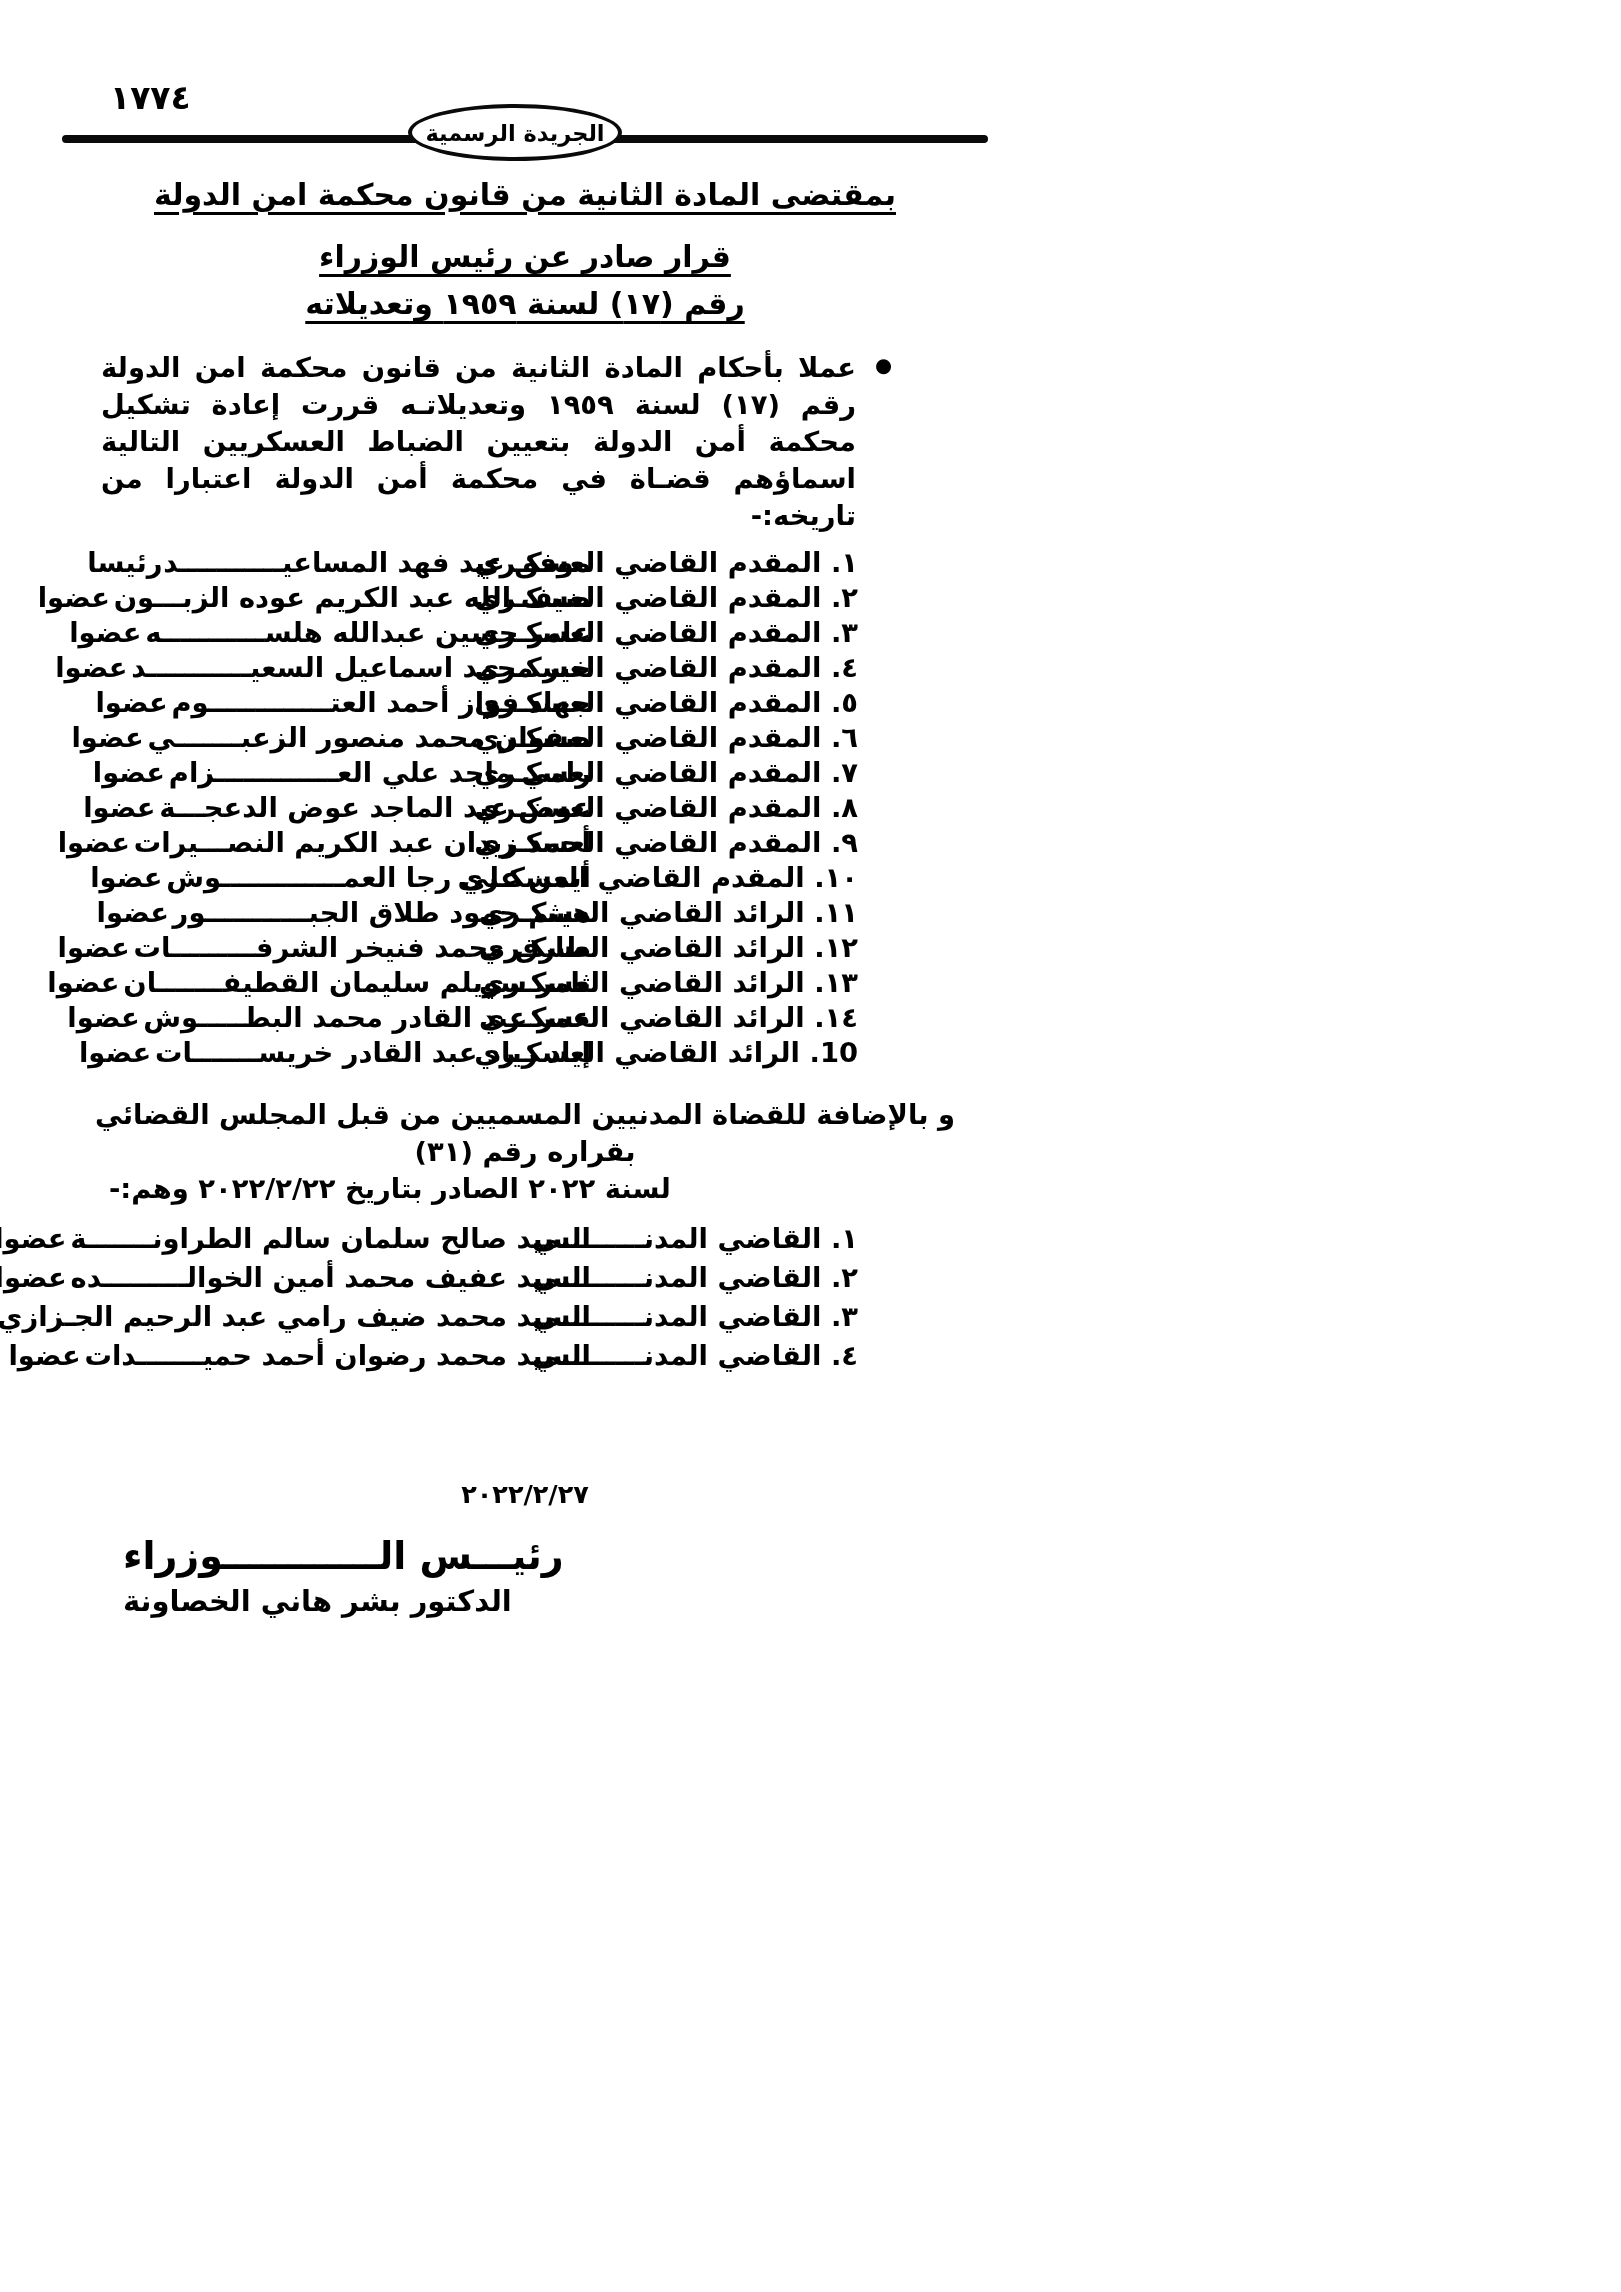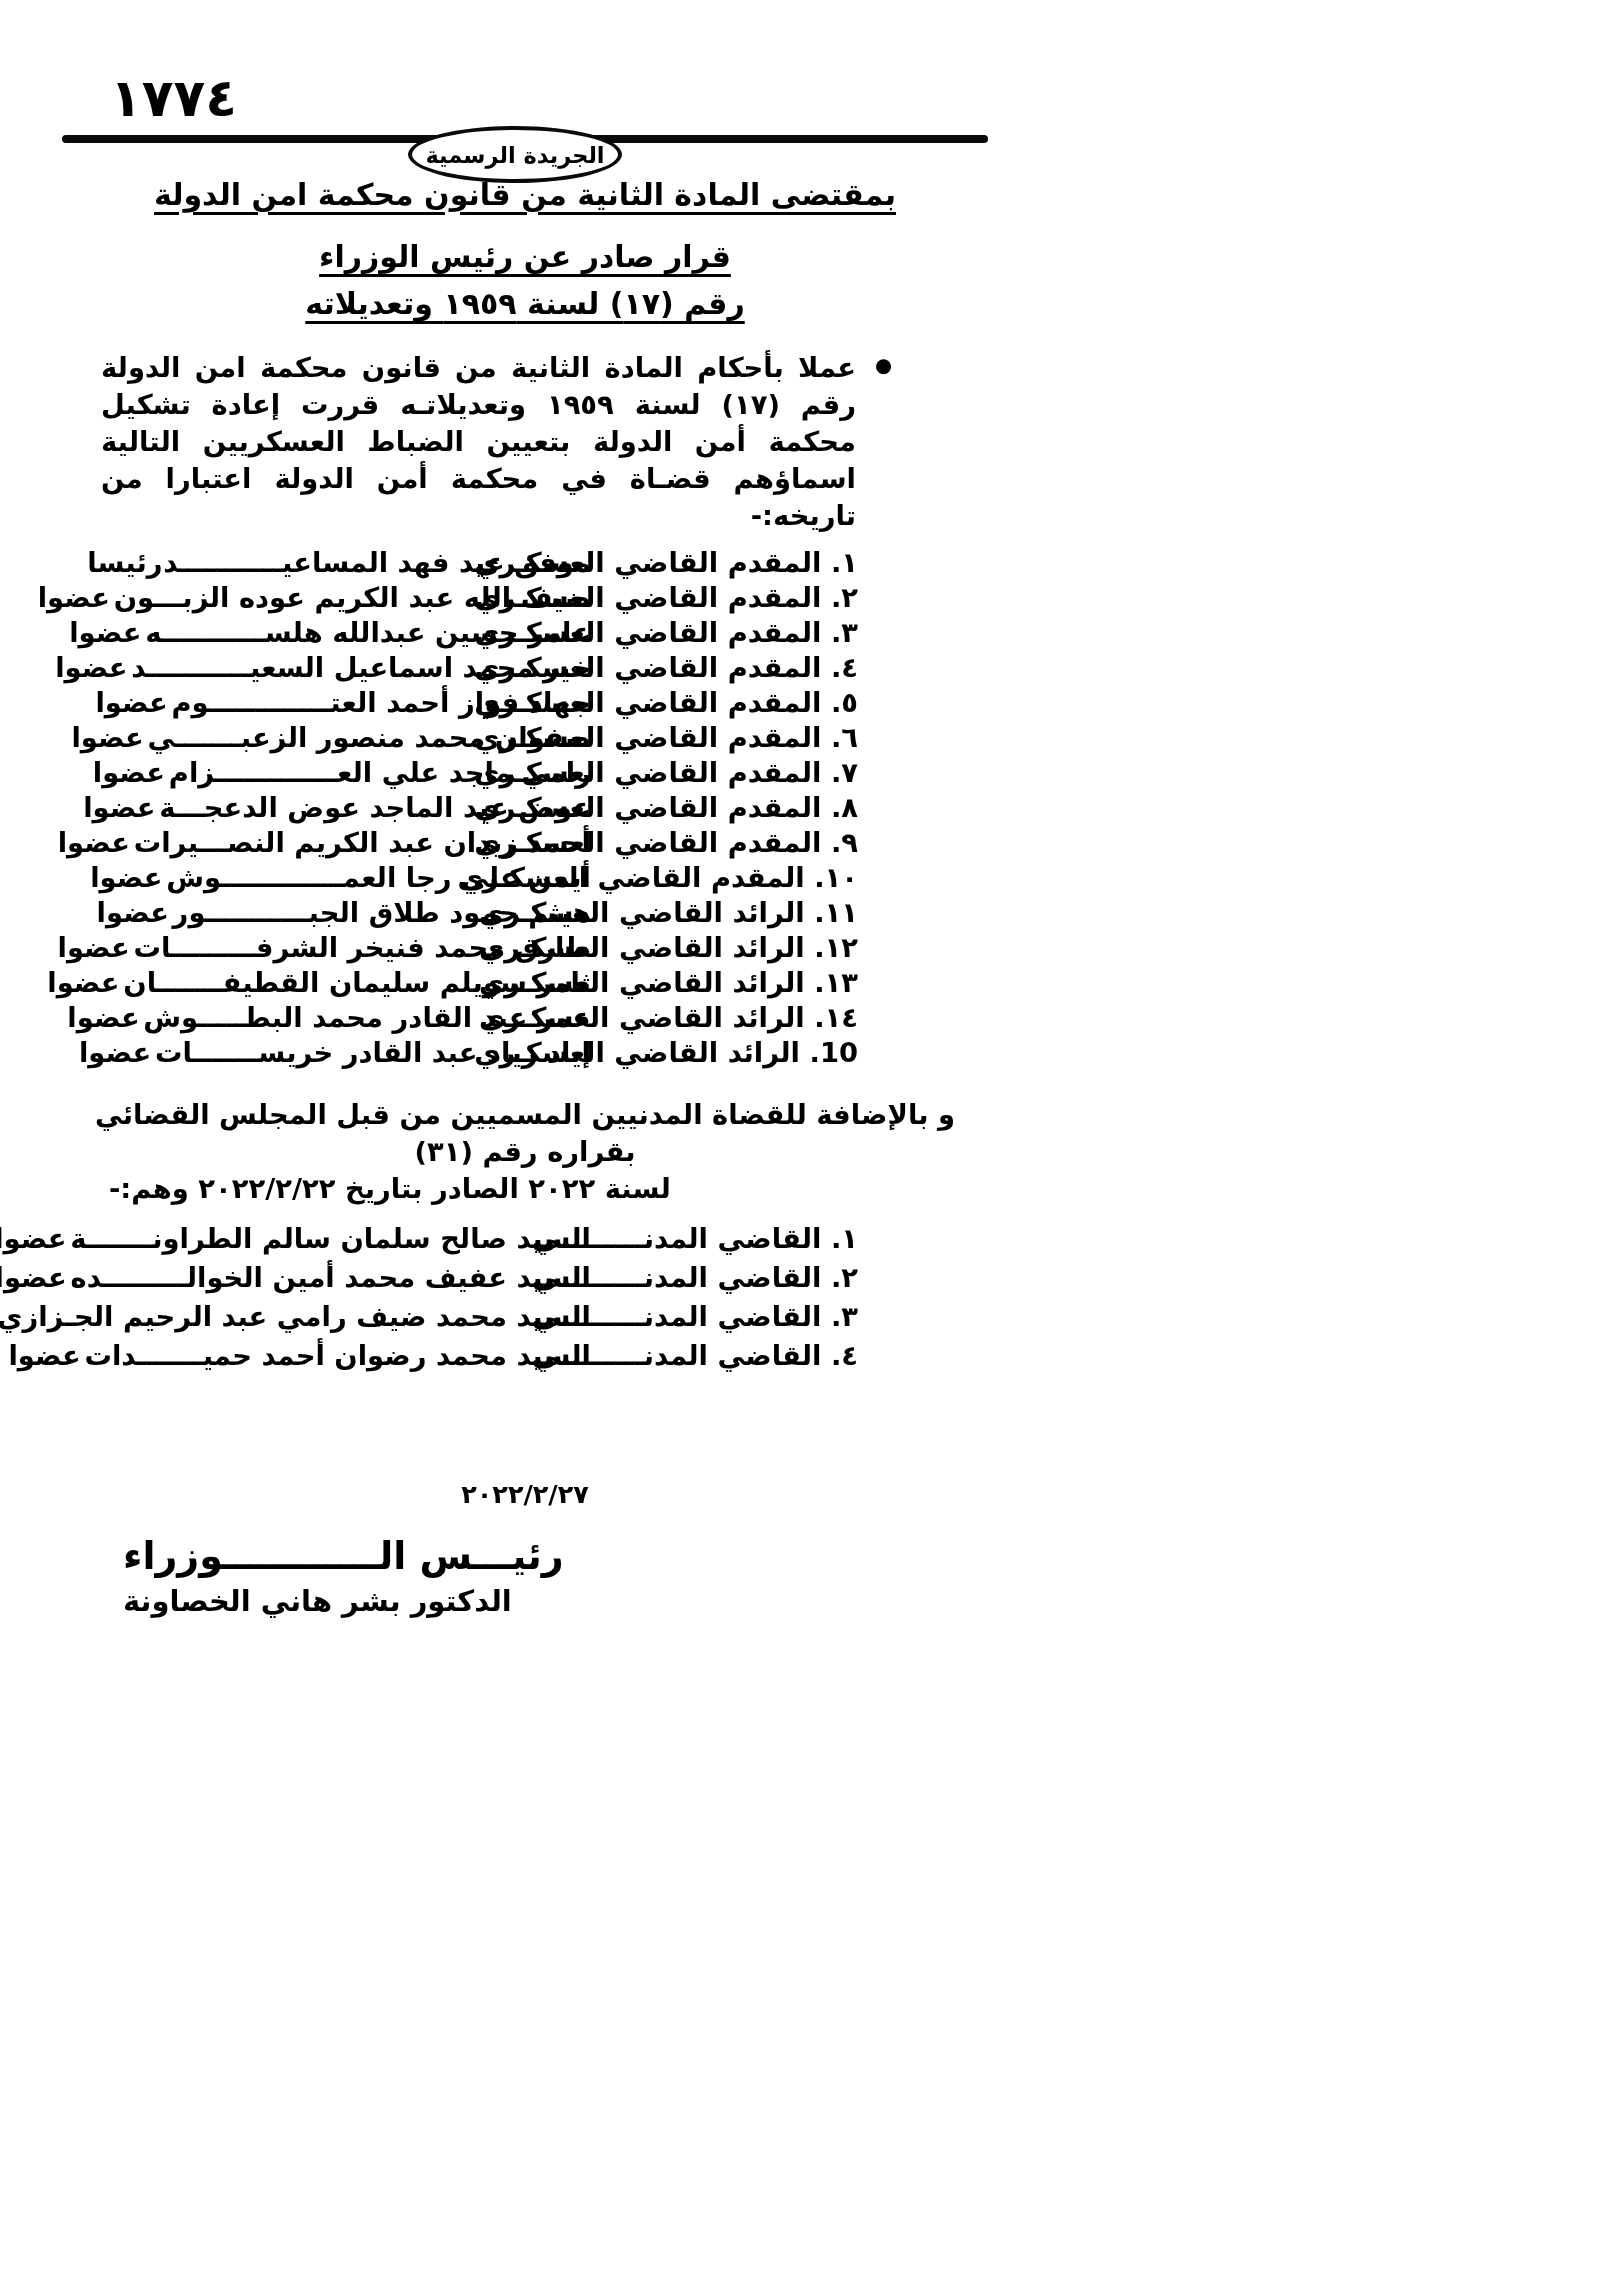--- a/index.html
+++ b/index.html
@@ -11,38 +11,38 @@
     color: #000;
     font-family: "DejaVu Sans", sans-serif;
     direction: rtl;
     overflow: hidden;
   }
 
   
   .page-number {
     position: absolute;
     left: 110px;
-    top: 68px;
-    font-size: 52px;
+    top: 78px;
+    font-size: 33px;
     font-weight: bold;
     letter-spacing: 2px;
   }
   .header-rule {
     position: absolute;
     left: 62px;
     top: 135px;
     width: 926px;
     height: 7.8px;
     background: #0a0a0a;
     border-radius: 3.9px;
   }
   .gazette-oval {
     position: absolute;
     left: 408px;
-    top: 126px;
+    top: 104px;
     width: 214px;
     height: 57px;
     box-sizing: border-box;
     border: 4.9px solid #0a0a0a;
     border-radius: 50%;
     background: #fff;
     display: flex;
     align-items: center;
     justify-content: center;
     font-size: 22.5px;

